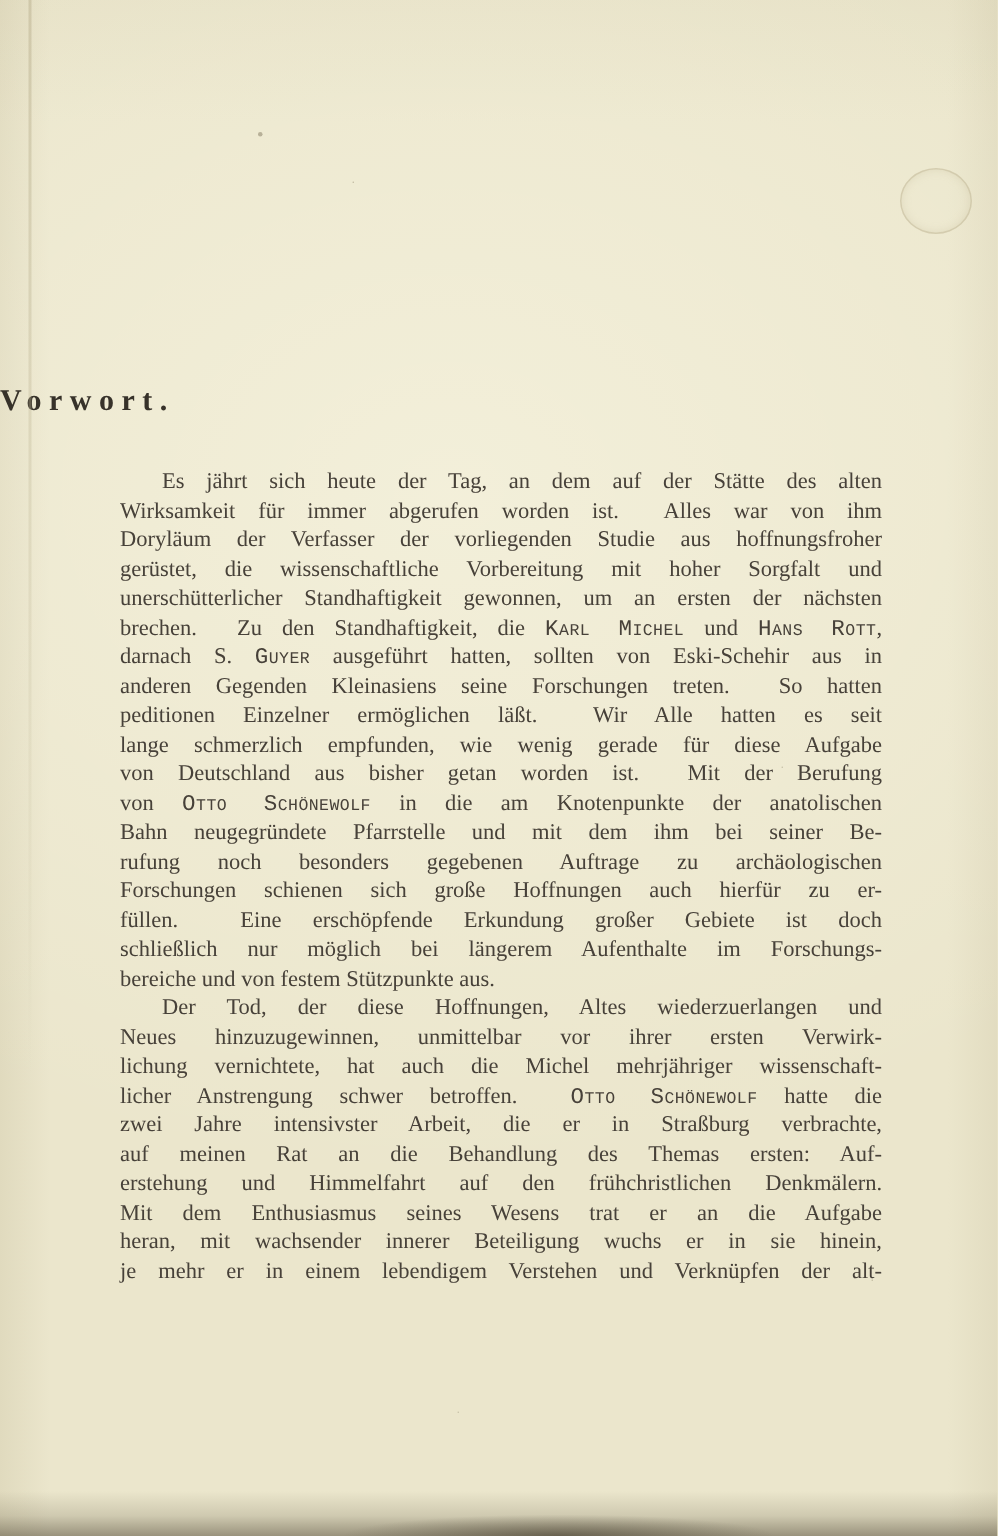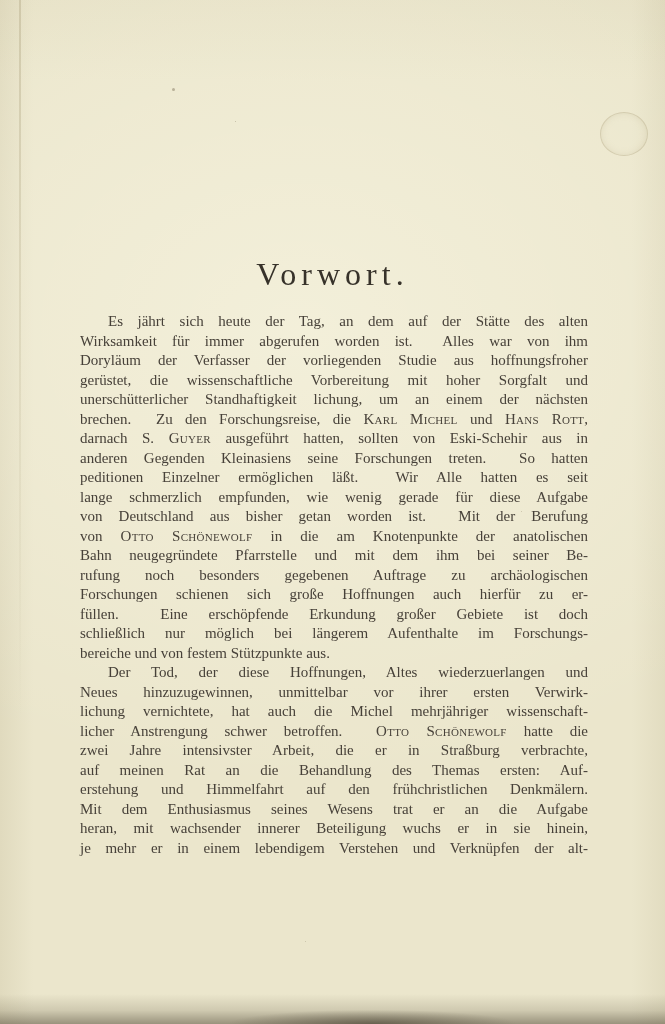--- a/index.html
+++ b/index.html
@@ -23,24 +23,24 @@
     font-family: "Liberation Serif", serif;
     color: var(--ink);
   }
 
   .title {
     position: absolute;
     top: 256px;
     left: 0;
     width: 100%;
     margin: 0;
-    text-align: center;
+    text-align: left;
     font-family: "Liberation Serif", serif;
-    font-size: 32px;
-    font-weight: normal;
+    font-size: 20px;
+    font-weight: bold;
     letter-spacing: 5px;
     color: var(--title-ink);
   }
 
   .body-text {
     position: absolute;
     top: 312px;
     left: 80px;
     width: 508px;
     font-size: 15px;
@@ -48,21 +48,21 @@
   }
   .line {
     text-align: justify;
     text-align-last: justify;
     white-space: pre-wrap;
     height: 19.5px;
     overflow: visible;
   }
   .line.first { padding-left: 28px; }
   .line.para-end { text-align-last: left; }
-  .sc { font-variant: small-caps; letter-spacing: 0.3px; }
+  .sc { font-variant: small-caps; letter-spacing: 0.3px; font-family: Liberation Mono, monospace; }
 
   
   .bottom-shadow {
     position: absolute;
     left: 0; right: 0; bottom: 0;
     height: 30px;
     background:
       radial-gradient(ellipse 200px 20px at 56% 100%, rgba(55,48,34,0.50), rgba(55,48,34,0) 72%),
       linear-gradient(to bottom, rgba(95,86,64,0) 0%, rgba(95,86,64,0.20) 55%, rgba(72,64,46,0.50) 100%);
     pointer-events: none;
@@ -102,22 +102,22 @@
 </head>
 <body>
 
 <div class="page">
   <h1 class="title">Vorwort.</h1>
   <div class="body-text">
       <div class="line first"><span>Es jährt sich heute der Tag, an dem auf der Stätte des alten</span></div>
       <div class="line"><span>Wirksamkeit für immer abgerufen worden ist.  Alles war von ihm</span></div>
       <div class="line"><span>Doryläum der Verfasser der vorliegenden Studie aus hoffnungsfroher</span></div>
       <div class="line"><span>gerüstet, die wissenschaftliche Vorbereitung mit hoher Sorgfalt und</span></div>
-      <div class="line"><span>unerschütterlicher Standhaftigkeit lichung, um an einem der nächsten</span></div>
-      <div class="line"><span>brechen.  Zu den Forschungsreise, die </span><span class="sc">Karl Michel</span><span> und </span><span class="sc">Hans Rott</span><span>,</span></div>
+      <div class="line"><span>unerschütterlicher Standhaftigkeit gewonnen, um an ersten der nächsten</span></div>
+      <div class="line"><span>brechen.  Zu den Standhaftigkeit, die </span><span class="sc">Karl Michel</span><span> und </span><span class="sc">Hans Rott</span><span>,</span></div>
       <div class="line"><span>darnach S. </span><span class="sc">Guyer</span><span> ausgeführt hatten, sollten von Eski-Schehir aus in</span></div>
       <div class="line"><span>anderen Gegenden Kleinasiens seine Forschungen treten.  So hatten</span></div>
       <div class="line"><span>peditionen Einzelner ermöglichen läßt.  Wir Alle hatten es seit</span></div>
       <div class="line"><span>lange schmerzlich empfunden, wie wenig gerade für diese Aufgabe</span></div>
       <div class="line"><span>von Deutschland aus bisher getan worden ist.  Mit der Berufung</span></div>
       <div class="line"><span>von </span><span class="sc">Otto Schönewolf</span><span> in die am Knotenpunkte der anatolischen</span></div>
       <div class="line"><span>Bahn neugegründete Pfarrstelle und mit dem ihm bei seiner Be-</span></div>
       <div class="line"><span>rufung noch besonders gegebenen Auftrage zu archäologischen</span></div>
       <div class="line"><span>Forschungen schienen sich große Hoffnungen auch hierfür zu er-</span></div>
       <div class="line"><span>füllen.  Eine erschöpfende Erkundung großer Gebiete ist doch</span></div>

